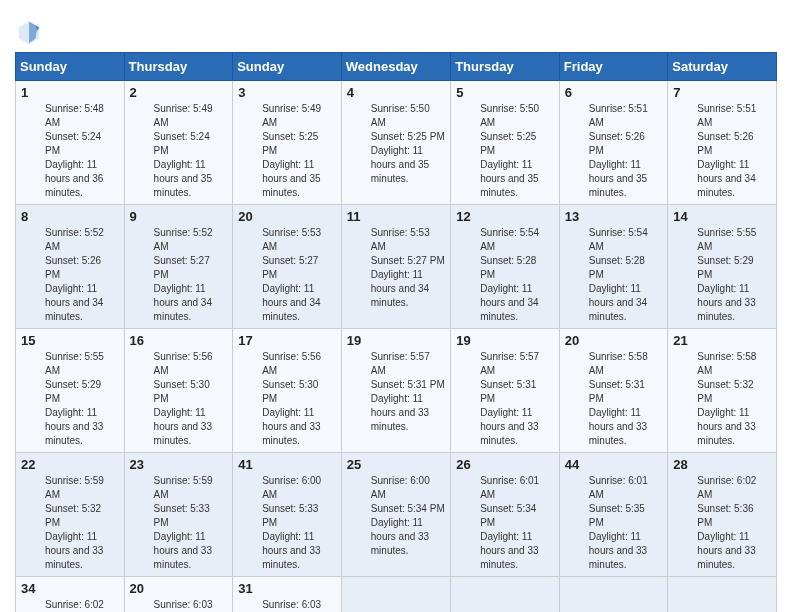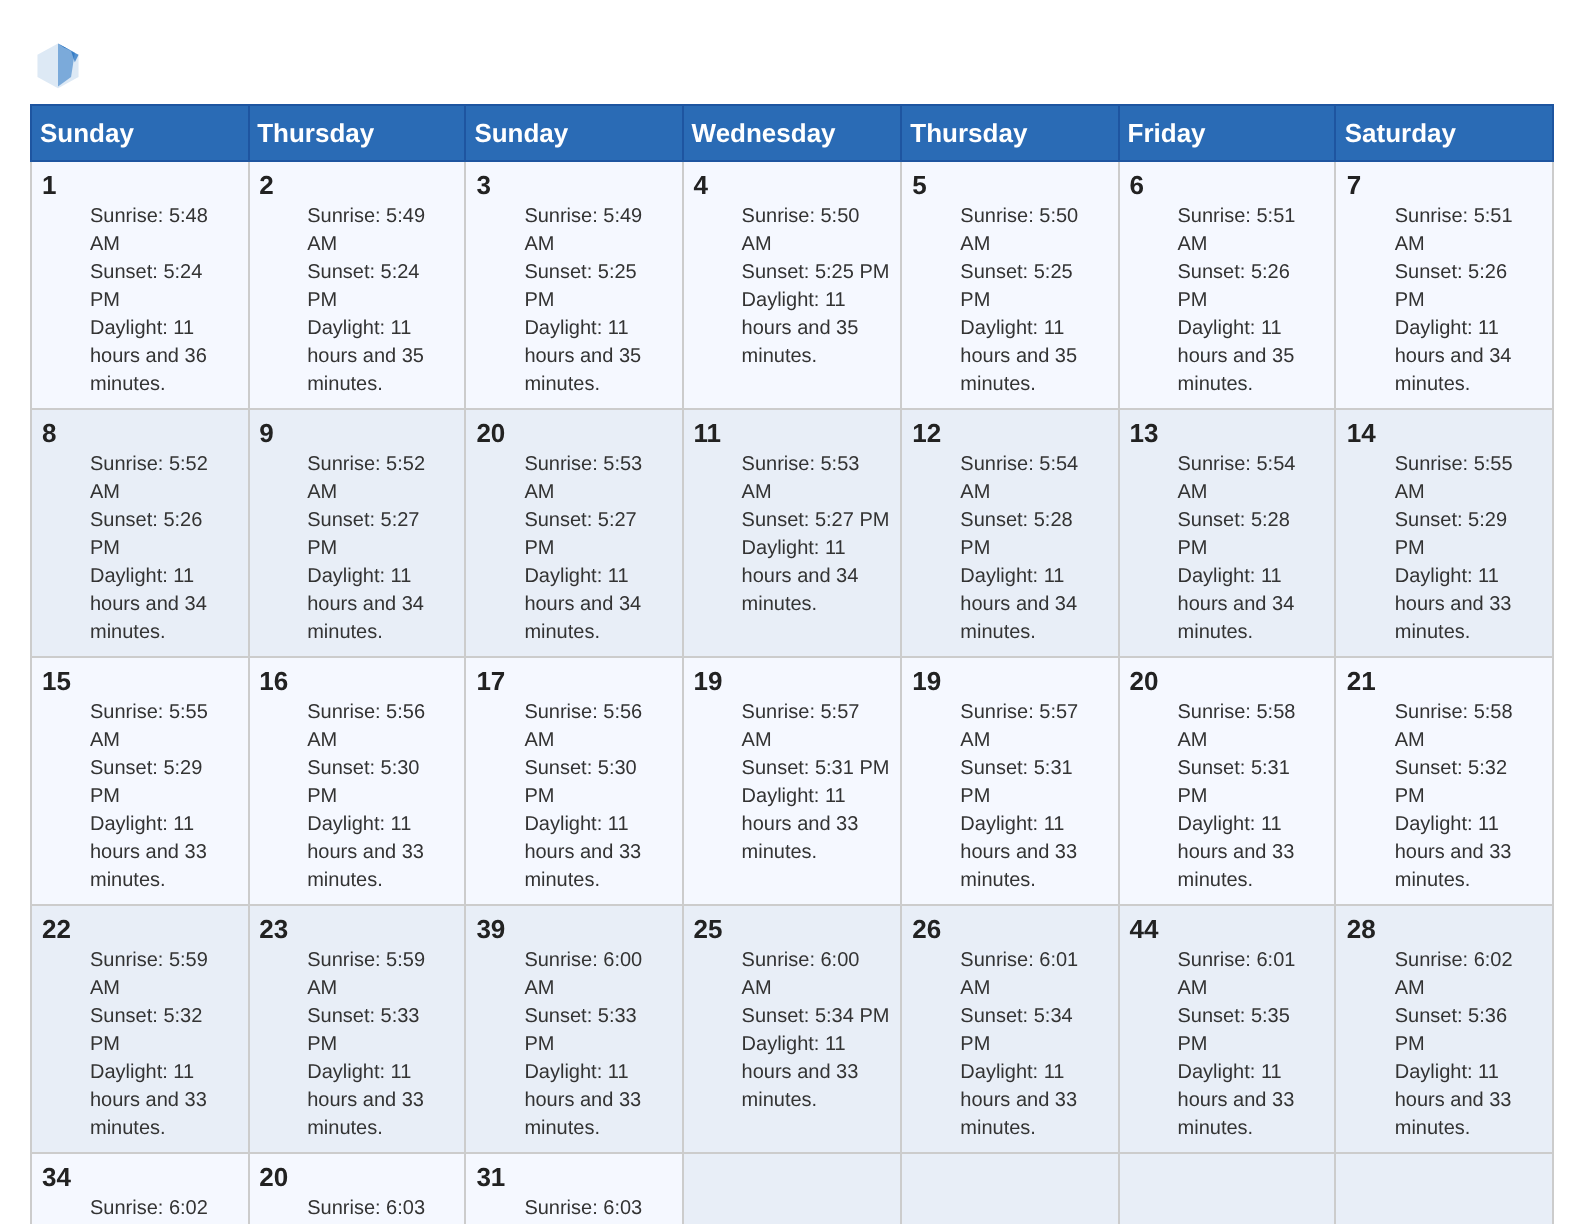--- a/index.html
+++ b/index.html
@@ -220,21 +220,21 @@
       <tr>
         <td>
           <span class="day-number">22</span>
           <div class="day-info">Sunrise: 5:59 AM<br>Sunset: 5:32 PM<br>Daylight: 11 hours and 33 minutes.</div>
         </td>
         <td>
           <span class="day-number">23</span>
           <div class="day-info">Sunrise: 5:59 AM<br>Sunset: 5:33 PM<br>Daylight: 11 hours and 33 minutes.</div>
         </td>
         <td>
-          <span class="day-number">39</span>
+          <span class="day-number">41</span>
           <div class="day-info">Sunrise: 6:00 AM<br>Sunset: 5:33 PM<br>Daylight: 11 hours and 33 minutes.</div>
         </td>
         <td>
           <span class="day-number">25</span>
           <div class="day-info">Sunrise: 6:00 AM<br>Sunset: 5:34 PM<br>Daylight: 11 hours and 33 minutes.</div>
         </td>
         <td>
           <span class="day-number">26</span>
           <div class="day-info">Sunrise: 6:01 AM<br>Sunset: 5:34 PM<br>Daylight: 11 hours and 33 minutes.</div>
         </td>

